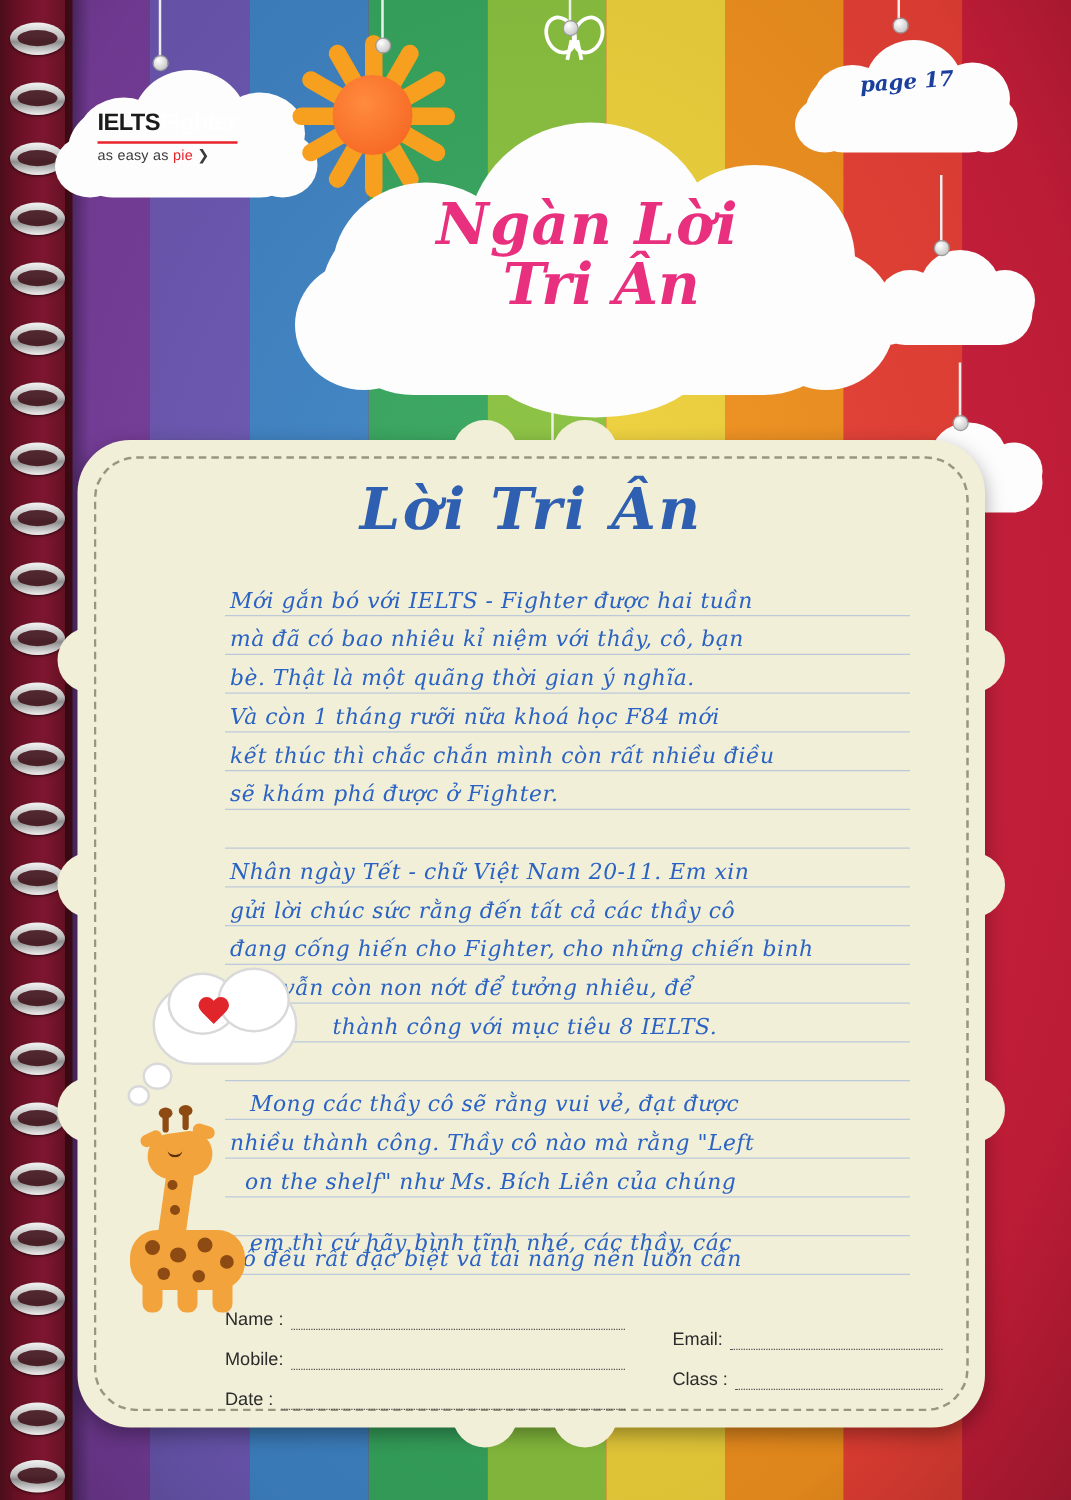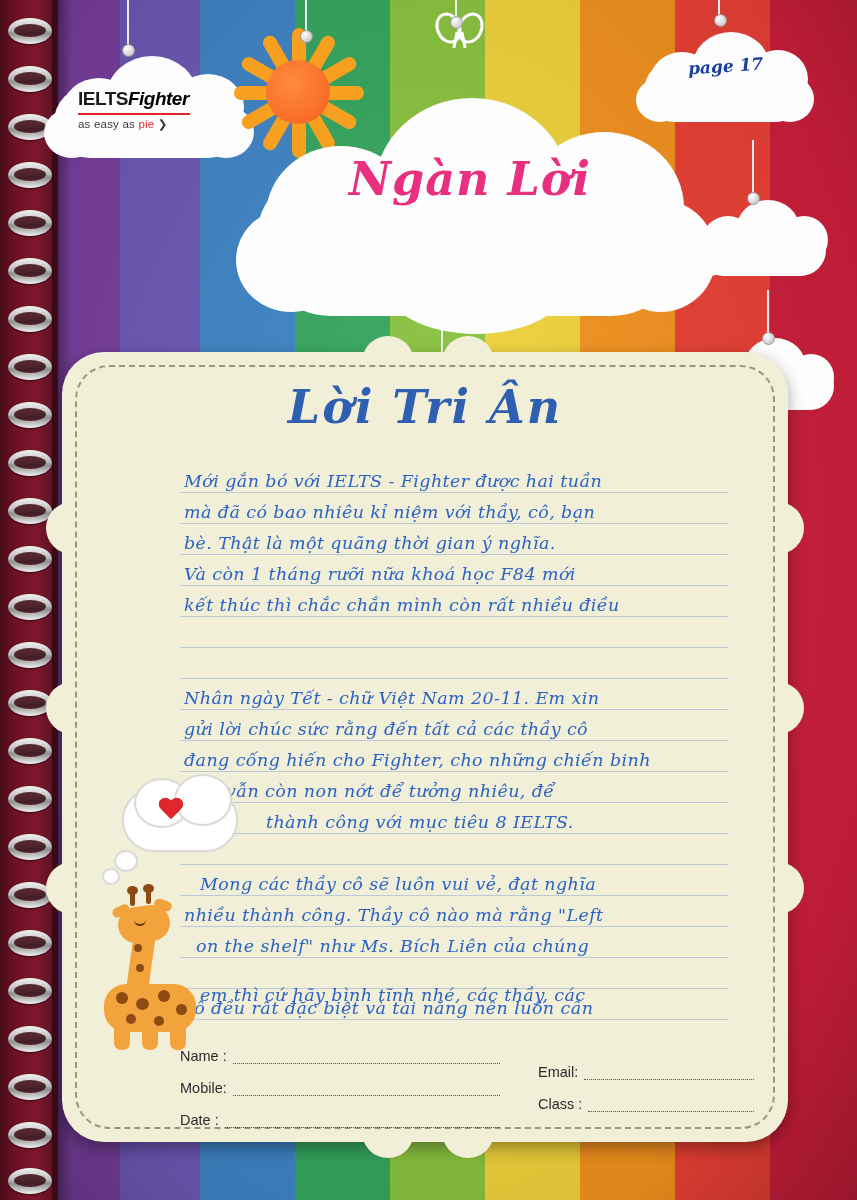--- a/index.html
+++ b/index.html
@@ -33,21 +33,21 @@
   .cloud-group .lobe{position:absolute;background:#fdfdfd;border-radius:50%;}
   .cloud-group .body{position:absolute;background:#fdfdfd;border-radius:60px;}
 
   .string{position:absolute;width:2px;background:#f3f3f3;opacity:.95;}
   .pin{position:absolute;width:11px;height:11px;border-radius:50%;
     background:radial-gradient(circle at 35% 30%,#ffffff,#b9b9b9);border:1px solid #9a9a9a;}
 
   
   .logo{position:absolute;text-align:left;}
   .logo .l1{font-size:19px;font-weight:bold;letter-spacing:-0.5px;color:#1b1b1b;}
-  .logo .l1 .red{color:#000000;font-style:italic;margin-top:20px;}
+  .logo .l1 .red{color:#ffffff;margin-top:20px;}
   .logo .l2{font-size:11.5px;color:#3a3a3a;margin-top:2px;letter-spacing:.2px;}
   .logo .l2 .red{color:#e8232a;}
   .logo .bar{width:112px;height:2px;background:#e8232a;margin:3px 0 2px 0;}
 
   .page-num{position:absolute;font-family:"DejaVu Serif",serif;font-style:italic;
     font-weight:bold;font-size:17px;color:#1b3f9c;transform:rotate(-4deg);}
 
   
   .sun{position:absolute;}
   .sun .core{position:absolute;left:28px;top:28px;width:64px;height:64px;border-radius:50%;
@@ -222,20 +222,21 @@
     <div class="lobe" style="left:138px;top:10px;width:196px;height:186px;"></div>
     <div class="lobe" style="left:288px;top:44px;width:160px;height:152px;"></div>
     <div class="lobe" style="left:0px;top:120px;width:110px;height:104px;"></div>
     <div class="lobe" style="left:370px;top:112px;width:110px;height:112px;"></div>
     <div class="lobe" style="left:150px;top:150px;width:180px;height:96px;"></div>
   </div>
   <div class="pin" style="left:300px;top:30px"></div>
   <div class="pin" style="left:450px;top:16px"></div>
   <div class="title-script" style="left:250px;top:152px;width:440px">
     <div class="t1">Ngàn Lời</div>
+    <div class="t2">Tri Ân</div>
   </div>
 
   <div class="letter">
 
     <div class="scallop" style="left:-16px;top:150px;width:52px;height:52px"></div>
     <div class="scallop" style="left:-16px;top:330px;width:52px;height:52px"></div>
     <div class="scallop" style="left:-16px;top:510px;width:52px;height:52px"></div>
     <div class="scallop" style="right:-16px;top:150px;width:52px;height:52px"></div>
     <div class="scallop" style="right:-16px;top:330px;width:52px;height:52px"></div>
     <div class="scallop" style="right:-16px;top:510px;width:52px;height:52px"></div>
@@ -266,28 +267,29 @@
       <div class="line" style="top:458px"></div>
       <div class="line" style="top:489px"></div>
       <div class="line" style="top:520px"></div>
       <div class="line" style="top:551px"></div>
 
       <div class="hw" style="top:3px">Mới gắn bó với IELTS - Fighter được hai tuần</div>
       <div class="hw" style="top:65px">bè. Thật là một quãng thời gian ý nghĩa.</div>
       <div class="hw" style="top:34px">mà đã có bao nhiêu kỉ niệm với thầy, cô, bạn</div>
       <div class="hw" style="top:96px">Và còn 1 tháng rưỡi nữa khoá học F84 mới</div>
       <div class="hw" style="top:127px">kết thúc thì chắc chắn mình còn rất nhiều điều</div>
+      <div class="hw" style="top:158px">sẽ khám phá được ở Fighter.</div>
       <div class="hw" style="top:189px"></div>
       <div class="hw" style="top:220px">Nhân ngày Tết - chữ Việt Nam 20-11. Em xin</div>
       <div class="hw" style="top:251px">gửi lời chúc sức rằng đến tất cả các thầy cô</div>
       <div class="hw" style="top:282px">đang cống hiến cho Fighter, cho những chiến binh</div>
       <div class="hw" style="top:313px;left:46px;width:500px">vẫn còn non nớt để tưởng nhiêu, để</div>
       <div class="hw" style="top:344px;left:86px;width:460px">thành công với mục tiêu 8 IELTS.</div>
       <div class="hw" style="top:375px"></div>
-      <div class="hw" style="top:406px;left:20px">Mong các thầy cô sẽ luôn vui vẻ, đạt nghĩa</div>
+      <div class="hw" style="top:406px;left:20px">Mong các thầy cô sẽ rằng vui vẻ, đạt được</div>
       <div class="hw" style="top:437px">nhiều thành công. Thầy cô nào mà rằng "Left</div>
       <div class="hw" style="top:468px;left:16px">on the shelf" như Ms. Bích Liên của chúng</div>
       <div class="hw" style="top:517px;left:20px">em thì cứ hãy bình tĩnh nhé, các thầy, các</div>
       <div class="hw" style="top:530px">cô đều rất đặc biệt và tài năng nên luôn cần</div>
     </div>
 
     <div class="fields">
       <div class="field" style="left:0;top:-60px;width:320px">
         <span class="lbl">Name :</span>
         <span class="dots"></span>

